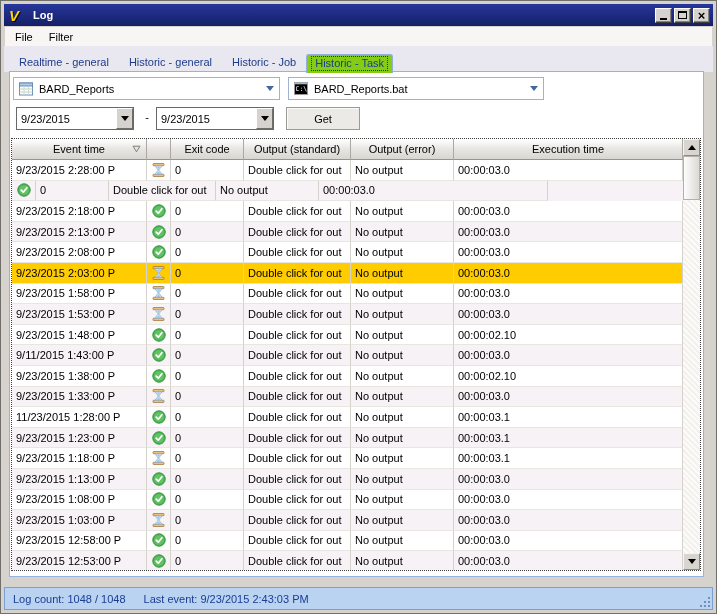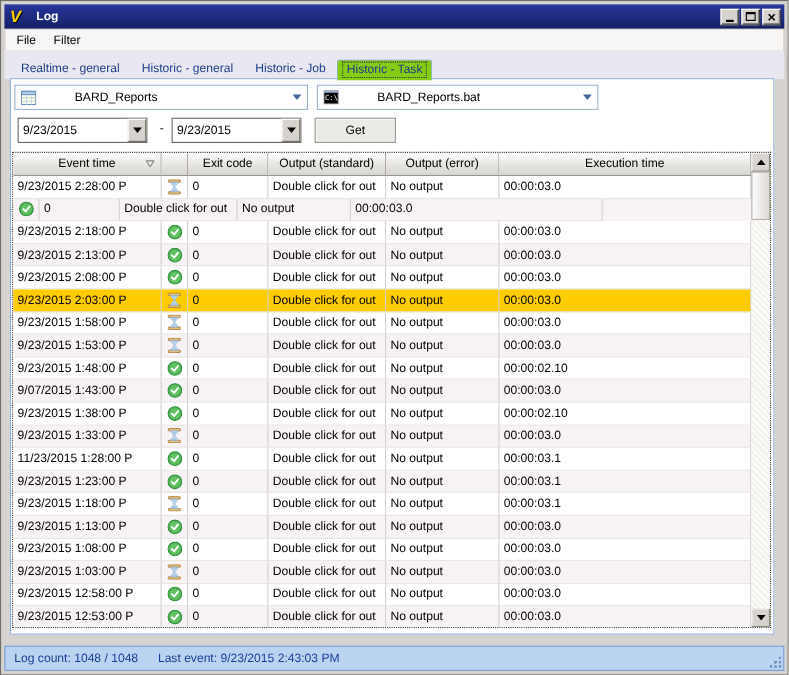--- a/index.html
+++ b/index.html
@@ -51,21 +51,21 @@
     background:#fff; border:1px solid #96B3DE; z-index:1;
   }
   
   .combo {
     position:absolute; height:23px; background:#fff; border:1px solid #9DB3CE;
     display:flex; align-items:center; padding:0 5px; z-index:4;
   }
   #combo-job  { left:12px;  top:76px; width:267px; }
   #combo-task { left:287px; top:76px; width:256px; }
   .cicon { display:flex; margin-right:6px; }
-  .ctext { flex:1; white-space:nowrap; overflow:hidden;margin-left:29px; }
+  .ctext { flex:1; white-space:nowrap; overflow:hidden; }
   .carrow {
     width:0; height:0; border-left:4px solid transparent; border-right:4px solid transparent;
     border-top:5px solid #44689A; margin-left:4px;
   }
   
   .datebox {
     position:absolute; top:106px; height:23px; background:#fff;
     border:1px solid #6A6864; display:flex; align-items:center; z-index:4;
   }
   #date-from { left:15px;  width:118px; }
@@ -374,21 +374,21 @@
               <circle cx="7" cy="7" r="4.6" fill="#6FCB72" opacity="0.5"></circle>
               <path d="M4.2 7.1 L6.3 9.2 L9.9 4.7" fill="none" stroke="#fff" stroke-width="1.7" stroke-linecap="round" stroke-linejoin="round"></path>
             </svg>
           </div>
           <div class="gcell" style="width: 73px;">0</div>
           <div class="gcell" style="width: 107px;">Double click for out</div>
           <div class="gcell" style="width: 103px;">No output</div>
           <div class="gcell" style="width: 229px;">00:00:02.10</div>
         </div>
         <div class="grow alt">
-          <div class="gcell" style="width: 135px;">9/07/2015 1:43:00 P</div>
+          <div class="gcell" style="width: 135px;">9/11/2015 1:43:00 P</div>
           <div class="gcell icon" style="width: 24px;">
             <svg width="14" height="14" viewBox="0 0 14 14">
               <circle cx="7" cy="7" r="6.2" fill="#54B857" stroke="#2F8F3C"></circle>
               <circle cx="7" cy="7" r="4.6" fill="#6FCB72" opacity="0.5"></circle>
               <path d="M4.2 7.1 L6.3 9.2 L9.9 4.7" fill="none" stroke="#fff" stroke-width="1.7" stroke-linecap="round" stroke-linejoin="round"></path>
             </svg>
           </div>
           <div class="gcell" style="width: 73px;">0</div>
           <div class="gcell" style="width: 107px;">Double click for out</div>
           <div class="gcell" style="width: 103px;">No output</div>

